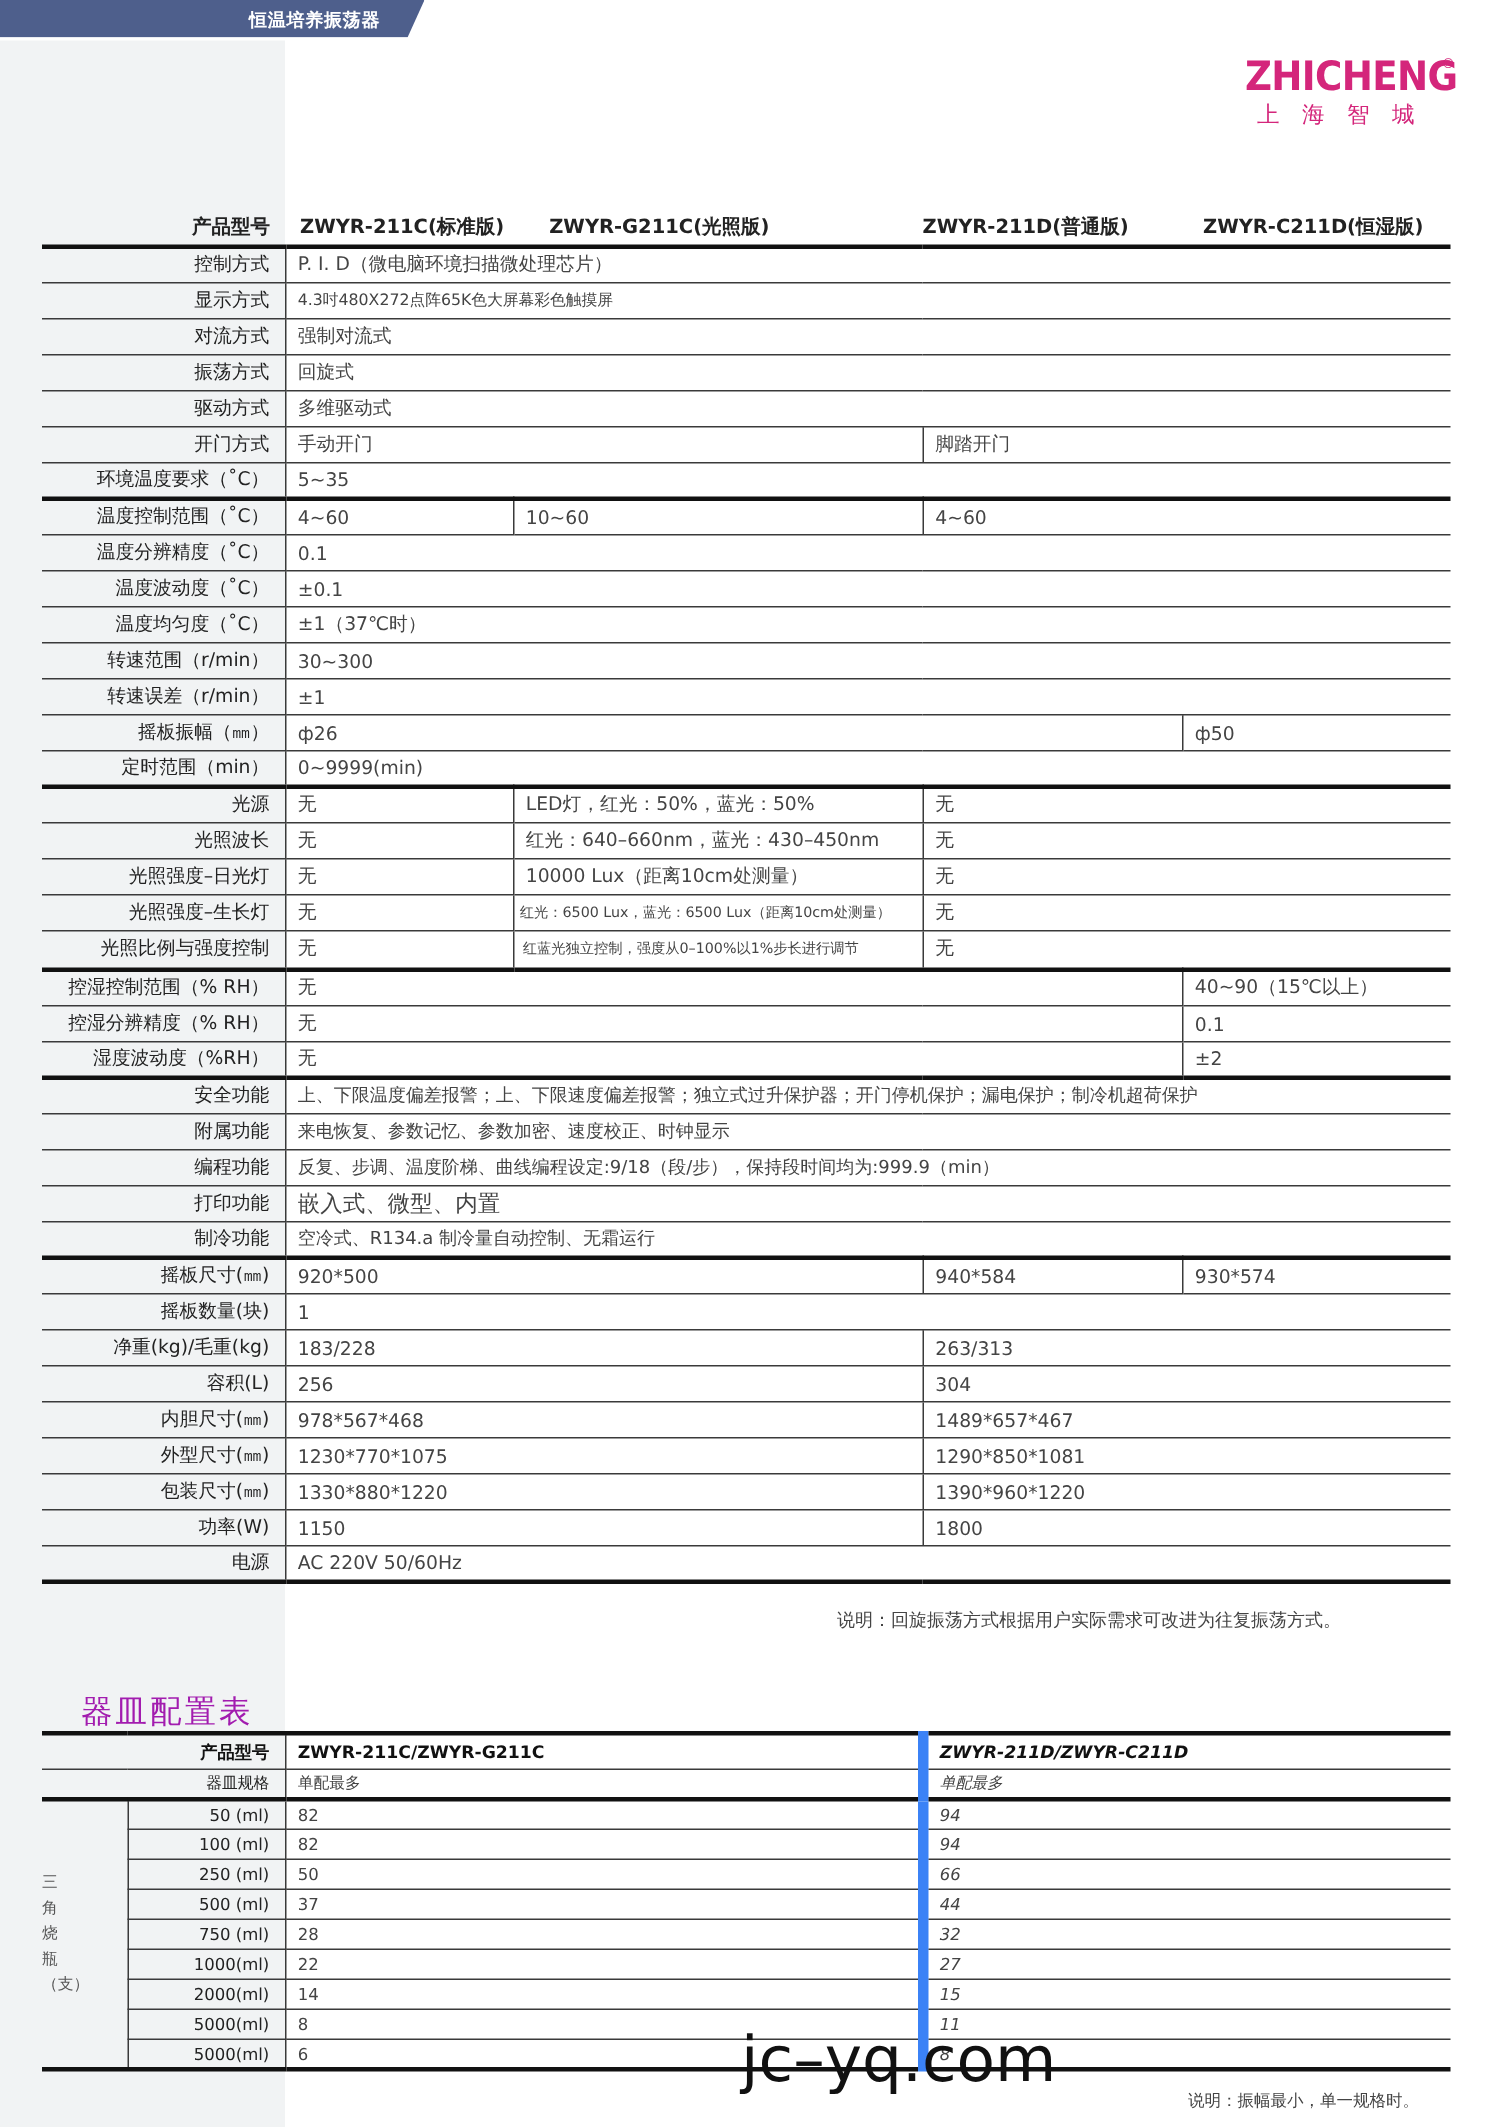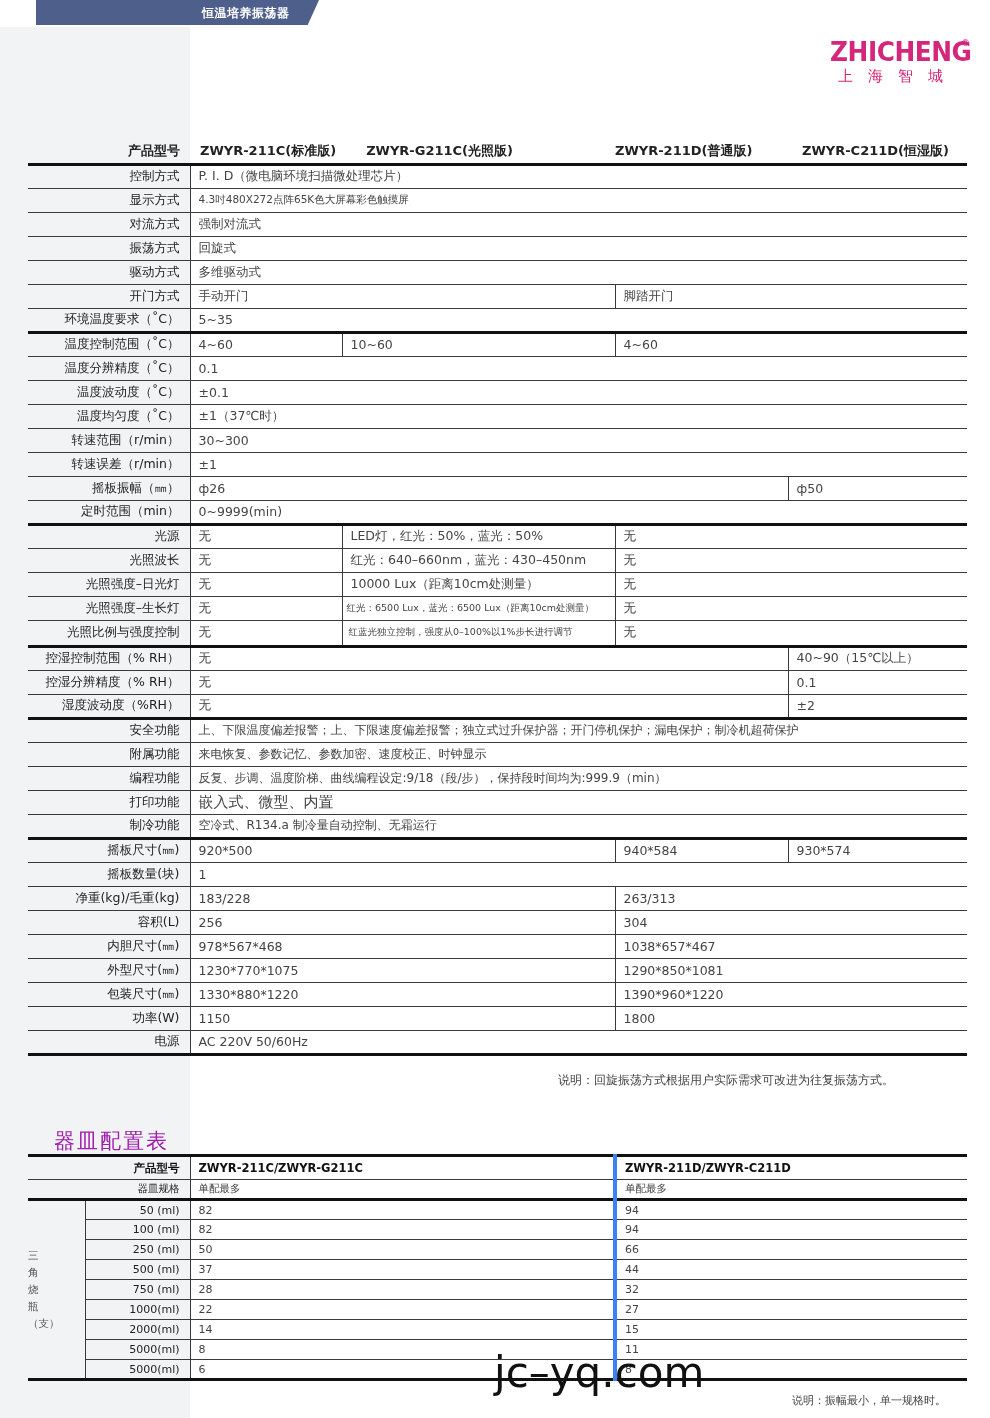--- a/index.html
+++ b/index.html
@@ -2,21 +2,21 @@
 <html><head>
 <meta charset="utf-8">
 <style>
   * { box-sizing: border-box; margin: 0; padding: 0; }
   html, body { width: 990px; height: 1418px; background: #ffffff; overflow: hidden; }
   body { position: relative; font-family: "DejaVu Sans", "Liberation Sans", sans-serif; color: #333; }
 
   .leftband { position: absolute; left: 0; top: 27px; width: 190px; height: 1391px; background: #f1f3f4; }
 
   .header-tab { position: absolute; left: 0; top: 0; width: 283px; height: 25px; background: #4e5f8c;
-    border-bottom-right-radius: 6px; clip-path: polygon(0 0, 100% 0, 96% 100%, 0 100%); margin-left: 36px; }
+    border-bottom-right-radius: 6px; clip-path: polygon(0 0, 100% 0, 96% 100%, 0 100%); }
   .header-tab span { position: absolute; left: 166px; top: 5px; color: #fff; font-size: 12px; font-weight: bold; letter-spacing: 0.5px; }
 
   .logo { position: absolute; left: 830px; top: 38px; width: 140px; }
   .logo .brand { font-family: "DejaVu Sans", sans-serif; font-weight: bold; color: #d4267b; font-size: 27px; letter-spacing: -0.5px; line-height: 28px; transform: scaleX(0.92); transform-origin: left; }
   .logo .reg { position: absolute; left: 131px; top: 0px; font-size: 9px; color: #d4267b; }
   .logo .cn { color: #d4267b; font-size: 15px; letter-spacing: 15px; margin-left: 8px; line-height: 20px; }
 
   table.spec { position: absolute; left: 28px; border-collapse: collapse; table-layout: fixed; }
   table.spec td { height: 24px; font-size: 12.5px; padding: 0 8px; border-bottom: 1.2px solid #3a3a3a; white-space: nowrap; overflow: hidden; color: #444; }
   table.spec td.lab { text-align: right; font-weight: normal; color: #222; padding-right: 10px; border-right: 1px solid #3a3a3a; font-size: 12.5px; }
@@ -25,21 +25,21 @@
   table.spec tr.head td { border-bottom: 3px solid #111; font-weight: bold; color: #222; font-size: 13px; border-right: none; border-left: none; }
   table.spec td.small { font-size: 10.5px; }
 
   .note1 { position: absolute; left: 558px; top: 1072px; font-size: 12px; color: #444; }
 
   .dish-title { position: absolute; left: 54px; top: 1127px; font-size: 21px; color: #a21caf; letter-spacing: 2px; }
 
   table.dish { position: absolute; left: 28px; top: 1154px; border-collapse: collapse; table-layout: fixed; border-top: 3px solid #111; }
   table.dish td { height: 20px; font-size: 11px; padding: 0 8px; border-bottom: 1.2px solid #3a3a3a; color: #444; white-space: nowrap; }
   table.dish td.lab { text-align: right; font-weight: normal; color: #222; border-right: 1px solid #3a3a3a; padding-right: 10px; }
-  table.dish td.val + td.val { border-left: 4px solid #3b82f6; }
+  table.dish td.val + td.val { border-left: 7px solid #3b82f6; font-style: italic; }
   table.dish tr.model td { height: 24px; font-size: 11.5px; font-weight: bold; color: #111; }
   table.dish tr.spec-row td { border-bottom: 3px solid #111; font-size: 10.5px; }
   table.dish tr.last td { border-bottom: 3px solid #111; }
   table.dish td.group { text-align: left; vertical-align: middle; font-size: 10.5px; color: #555; border-right: 1px solid #3a3a3a; border-bottom: 3px solid #111; line-height: 17px; white-space: normal; padding: 0; }
 
   .note2 { position: absolute; left: 792px; top: 1393px; font-size: 11px; color: #444; }
   .watermark { position: absolute; left: 494px; top: 1348px; font-size: 42px; color: #111; font-family: "DejaVu Sans", sans-serif; letter-spacing: 0px; }
 </style>
 </head>
 <body>
@@ -224,21 +224,21 @@
         <td class="val" colspan="2">263/313</td>
       </tr>
   <tr>
         <td class="lab">容积(L)</td>
         <td class="val" colspan="2">256</td>
         <td class="val" colspan="2">304</td>
       </tr>
   <tr>
         <td class="lab">内胆尺寸(㎜)</td>
         <td class="val" colspan="2">978*567*468</td>
-        <td class="val" colspan="2">1038*657*467</td>
+        <td class="val" colspan="2">1489*657*467</td>
       </tr>
   <tr>
         <td class="lab">外型尺寸(㎜)</td>
         <td class="val" colspan="2">1230*770*1075</td>
         <td class="val" colspan="2">1290*850*1081</td>
       </tr>
   <tr>
         <td class="lab">包装尺寸(㎜)</td>
         <td class="val" colspan="2">1330*880*1220</td>
         <td class="val" colspan="2">1390*960*1220</td>

